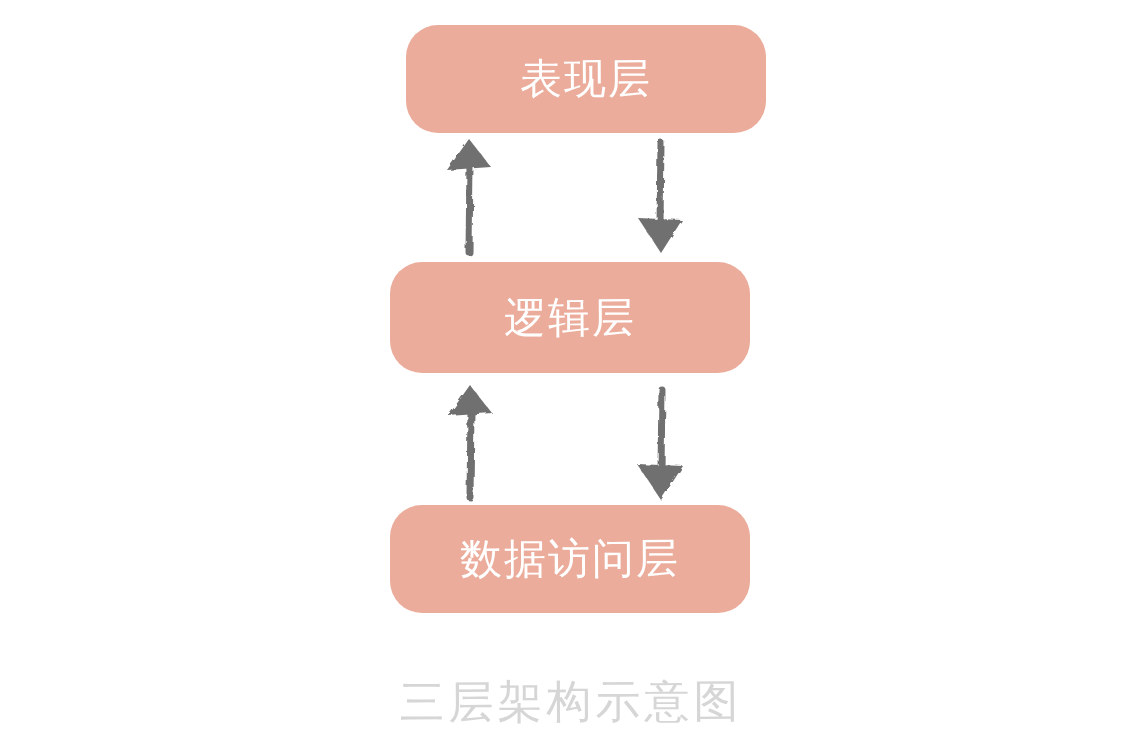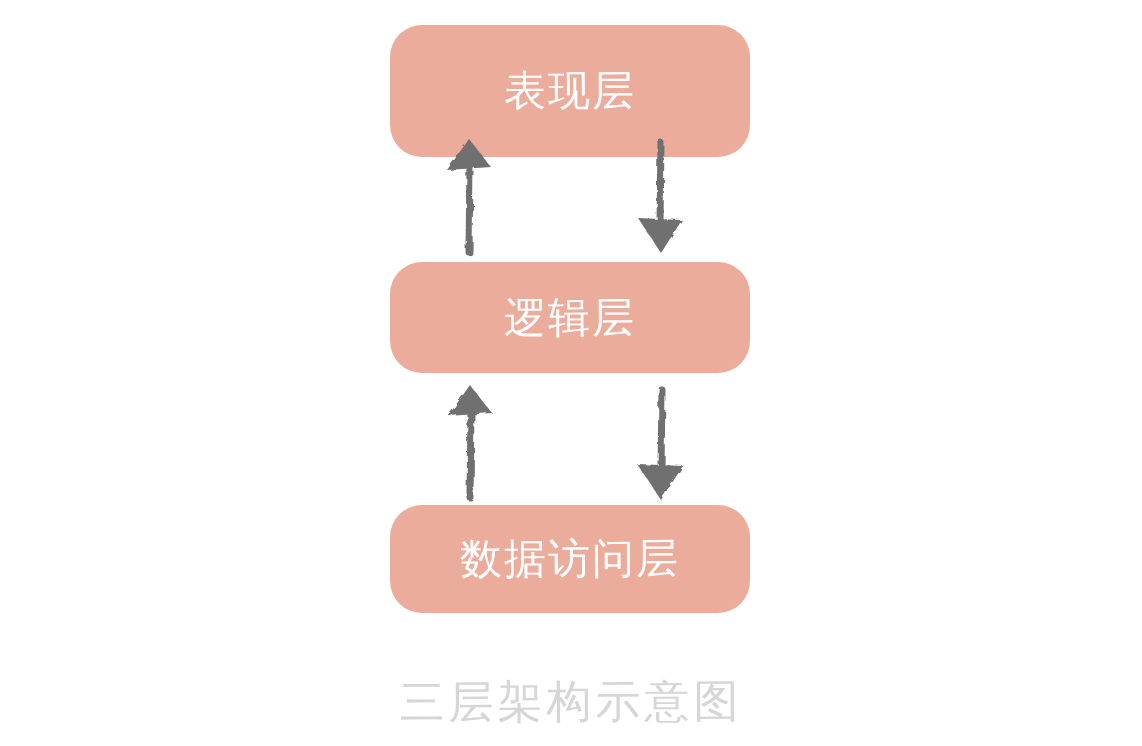--- a/index.html
+++ b/index.html
@@ -33,21 +33,21 @@
   }
   .layer-box .label {
     color: var(--box-text);
     font-size: 42px;
     letter-spacing: 2px;
     font-weight: 400;
     white-space: nowrap;
     
     transform: rotate(-0.3deg);
   }
-  #box-presentation { top: 25px;  height: 132px; }
+  #box-presentation { top: 25px;  height: 108px; margin-left: 16px; }
   #box-logic        { top: 262px; height: 111px; }
   #box-data-access  { top: 505px; height: 108px; }
 
   .arrows-overlay {
     position: absolute;
     left: 0; top: 0;
     width: 1142px; height: 746px;
     pointer-events: none;
   }
   .caption {

